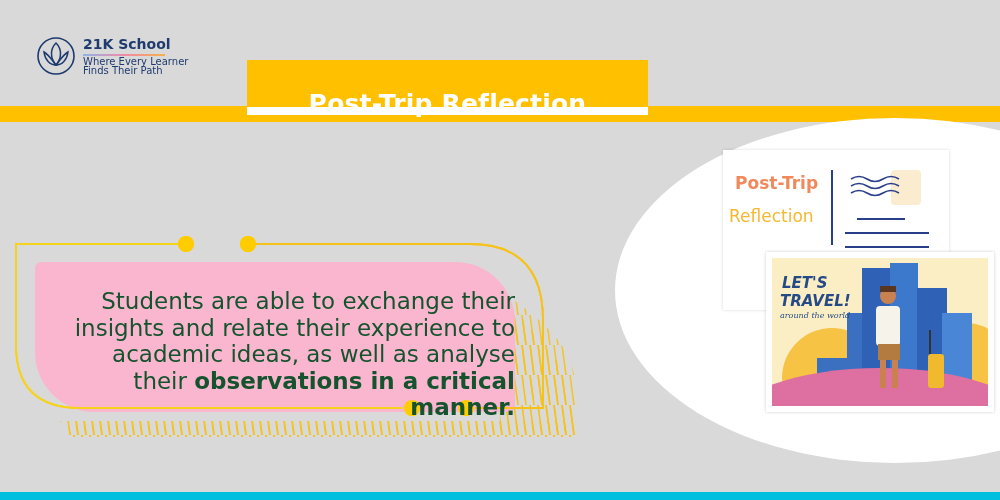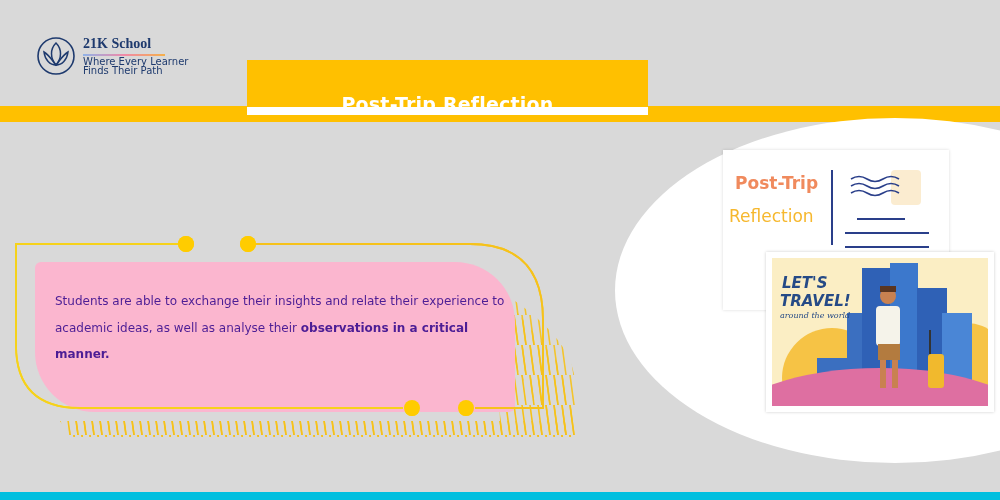--- a/index.html
+++ b/index.html
@@ -1,30 +1,30 @@
 <!DOCTYPE html>
 <html><head>
 <meta charset="utf-8">
 <style>
   html,body{margin:0;padding:0;}
   body{width:1000px;height:500px;position:relative;overflow:hidden;background:#d9d9d9;font-family:"DejaVu Sans","Liberation Sans",sans-serif;}
   .abs{position:absolute;}
   .logo{left:36px;top:36px;width:150px;height:44px;}
   .logo-icon{left:0;top:0;width:40px;height:40px;}
-  .logo-title{left:47px;top:0;font-weight:bold;font-size:14px;color:#1e3a6e;white-space:nowrap;font-family:Liberation Serif, serif;}
+  .logo-title{left:47px;top:0;font-weight:bold;font-size:14px;color:#1e3a6e;white-space:nowrap;}
   .logo-bar{left:47px;top:18px;width:82px;height:2px;background:linear-gradient(90deg,#8fb3e8,#f08aa8,#f5b04a);}
   .logo-tag{left:47px;top:21px;font-size:10px;line-height:9px;color:#1e3a6e;white-space:nowrap;}
   .stripe{left:0;top:106px;width:1000px;height:16px;background:#ffc000;}
   .title-box{left:247px;top:60px;width:401px;height:47px;background:#ffc000;display:flex;align-items:center;justify-content:center;}
   .title-under{left:247px;top:107px;width:401px;height:8px;background:#ffffff;}
-  .title-text{color:#fff;font-weight:bold;font-size:19px;letter-spacing:0.2px;margin-top:40px;}
+  .title-text{color:#fff;font-weight:bold;font-size:25px;letter-spacing:0.2px;margin-top:40px;}
   .bottom-bar{left:0;top:492px;width:1000px;height:8px;background:#00bfdf;}
   .blob{left:615px;top:118px;width:560px;height:345px;background:#fff;border-radius:50%;}
   .card-text-wrap{left:35px;top:262px;width:480px;height:150px;background:#fbb6cf;border-radius:6px 60px 6px 60px;}
-  .para{left:55px;top:288px;width:460px;text-align:left;font-size:12px;line-height:26.5px;color:#4c1d95;}
+  .para{left:55px;top:288px;width:460px;text-align:right;font-size:23px;line-height:26.5px;color:#14532d;}
   .para b{font-weight:bold;}
   .postcard-back{left:723px;top:150px;width:226px;height:160px;background:#fff;box-shadow:0 0 3px rgba(0,0,0,0.15);}
   .pc-title1{left:735px;top:173px;font-weight:bold;font-size:17px;color:#f08a5d;}
   .pc-title2{left:729px;top:206px;font-weight:normal;font-size:17px;color:#f6b82e;}
   .postcard-front{left:766px;top:252px;width:228px;height:160px;background:#fff;box-shadow:0 0 3px rgba(0,0,0,0.2);}
 </style>
 </head>
 <body>
 
 <div class="abs stripe"></div>

